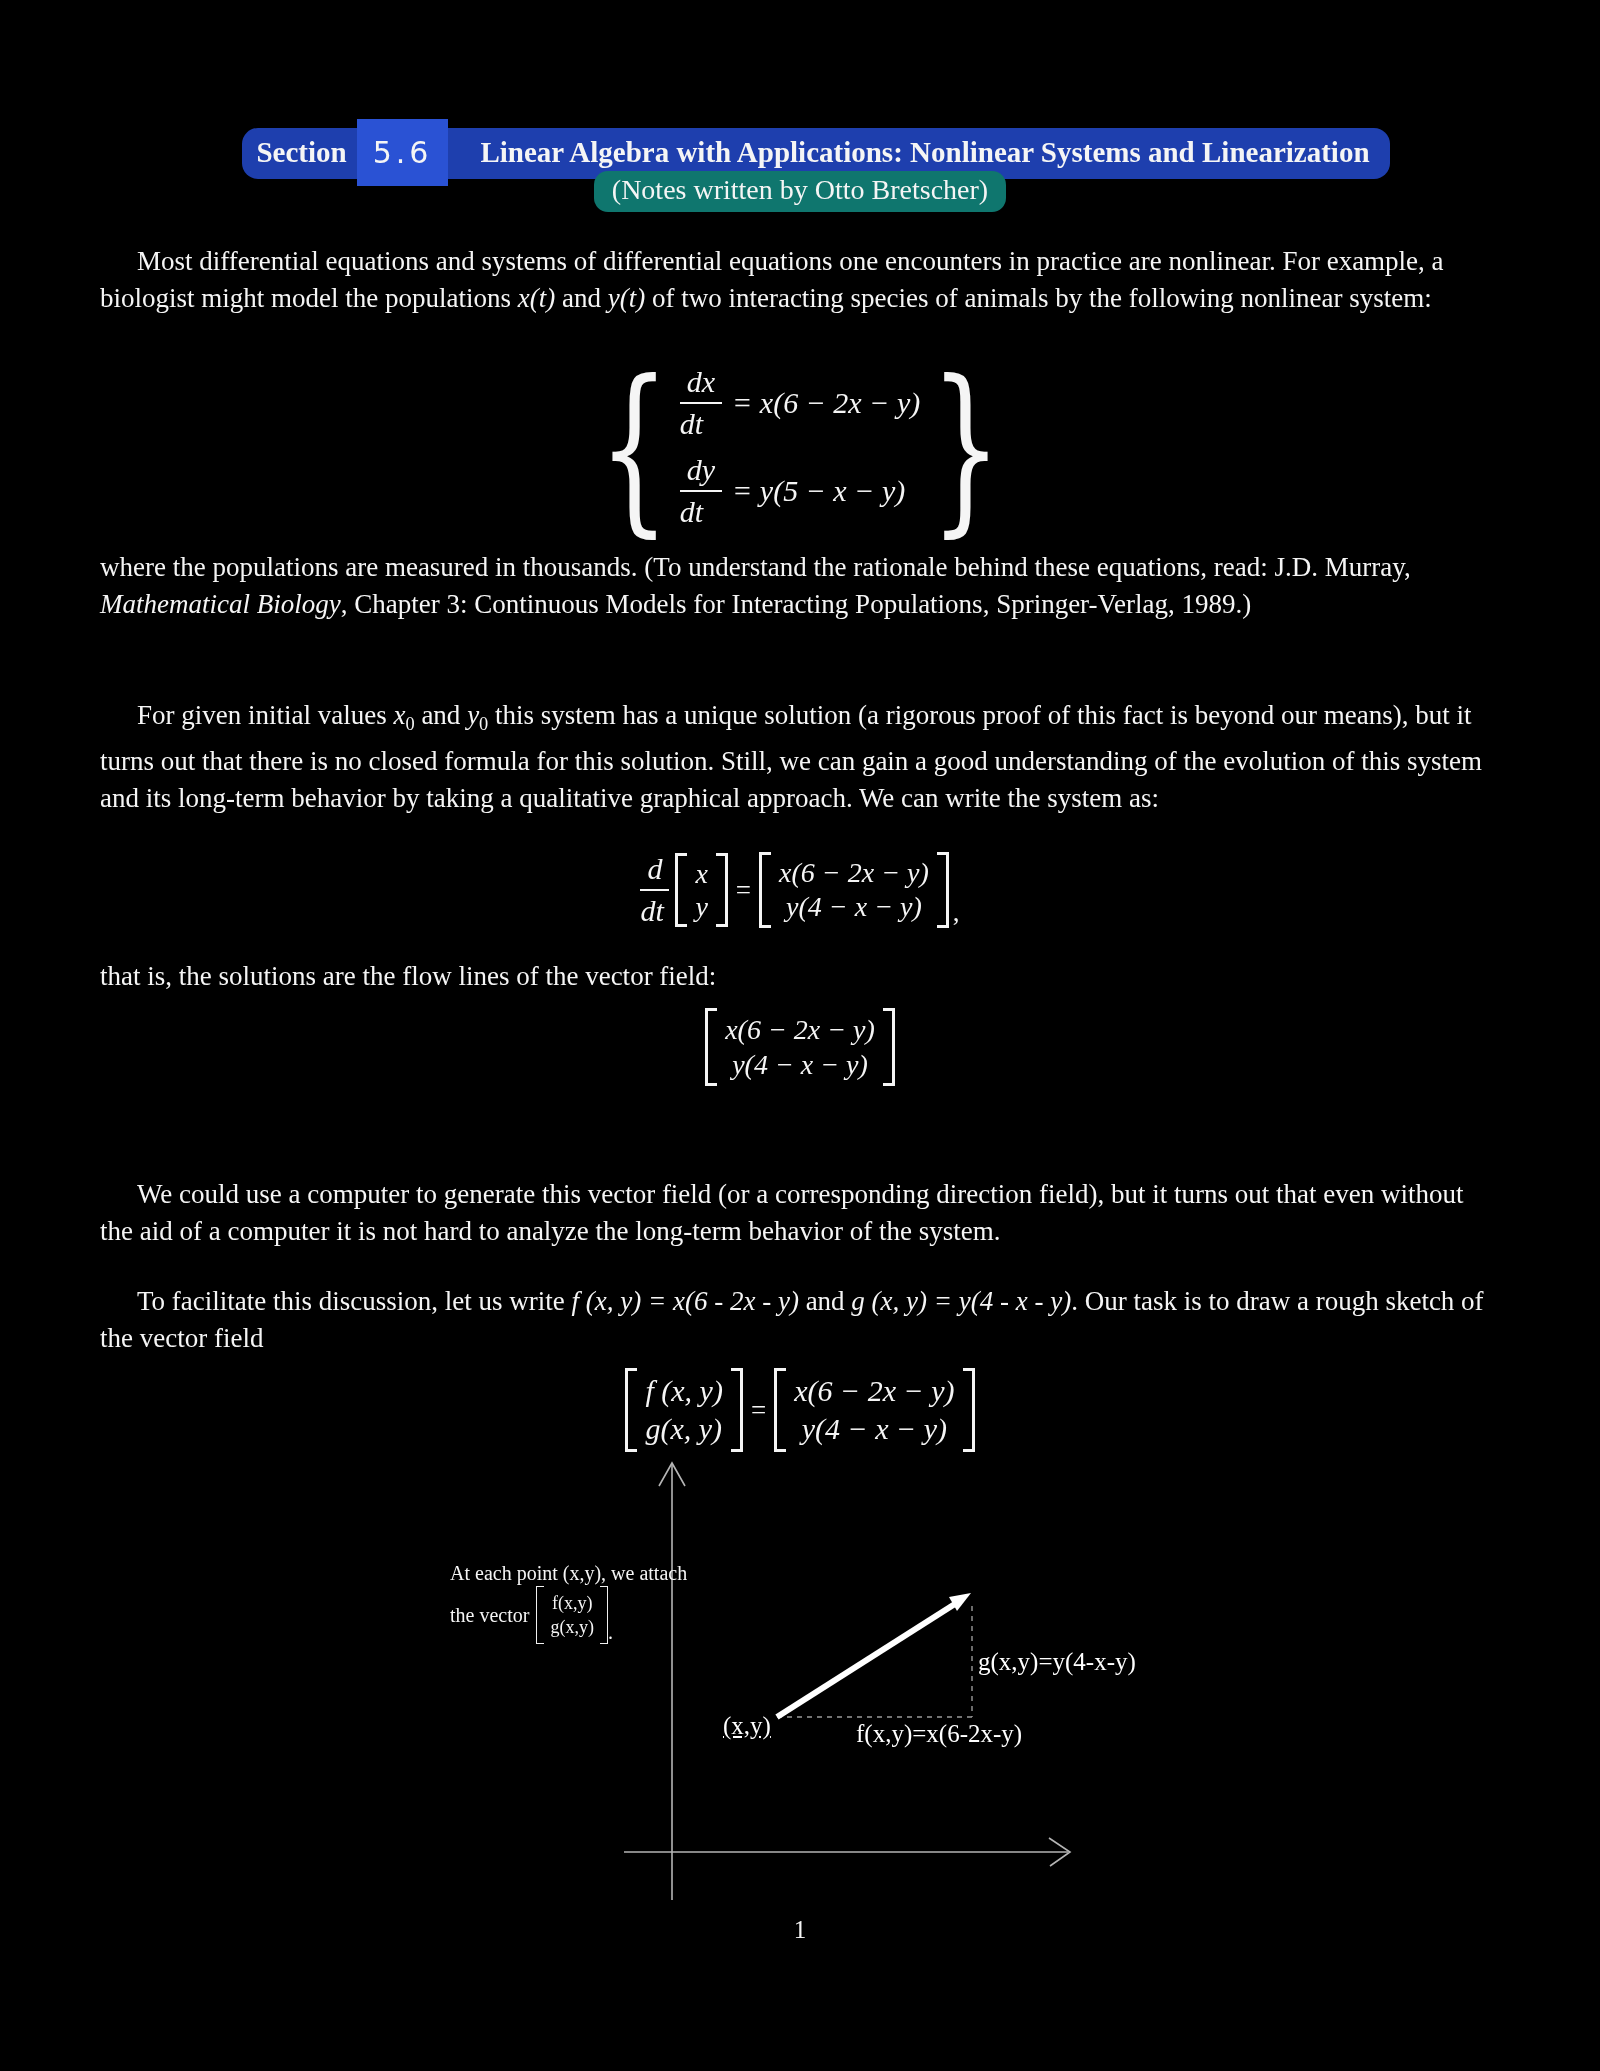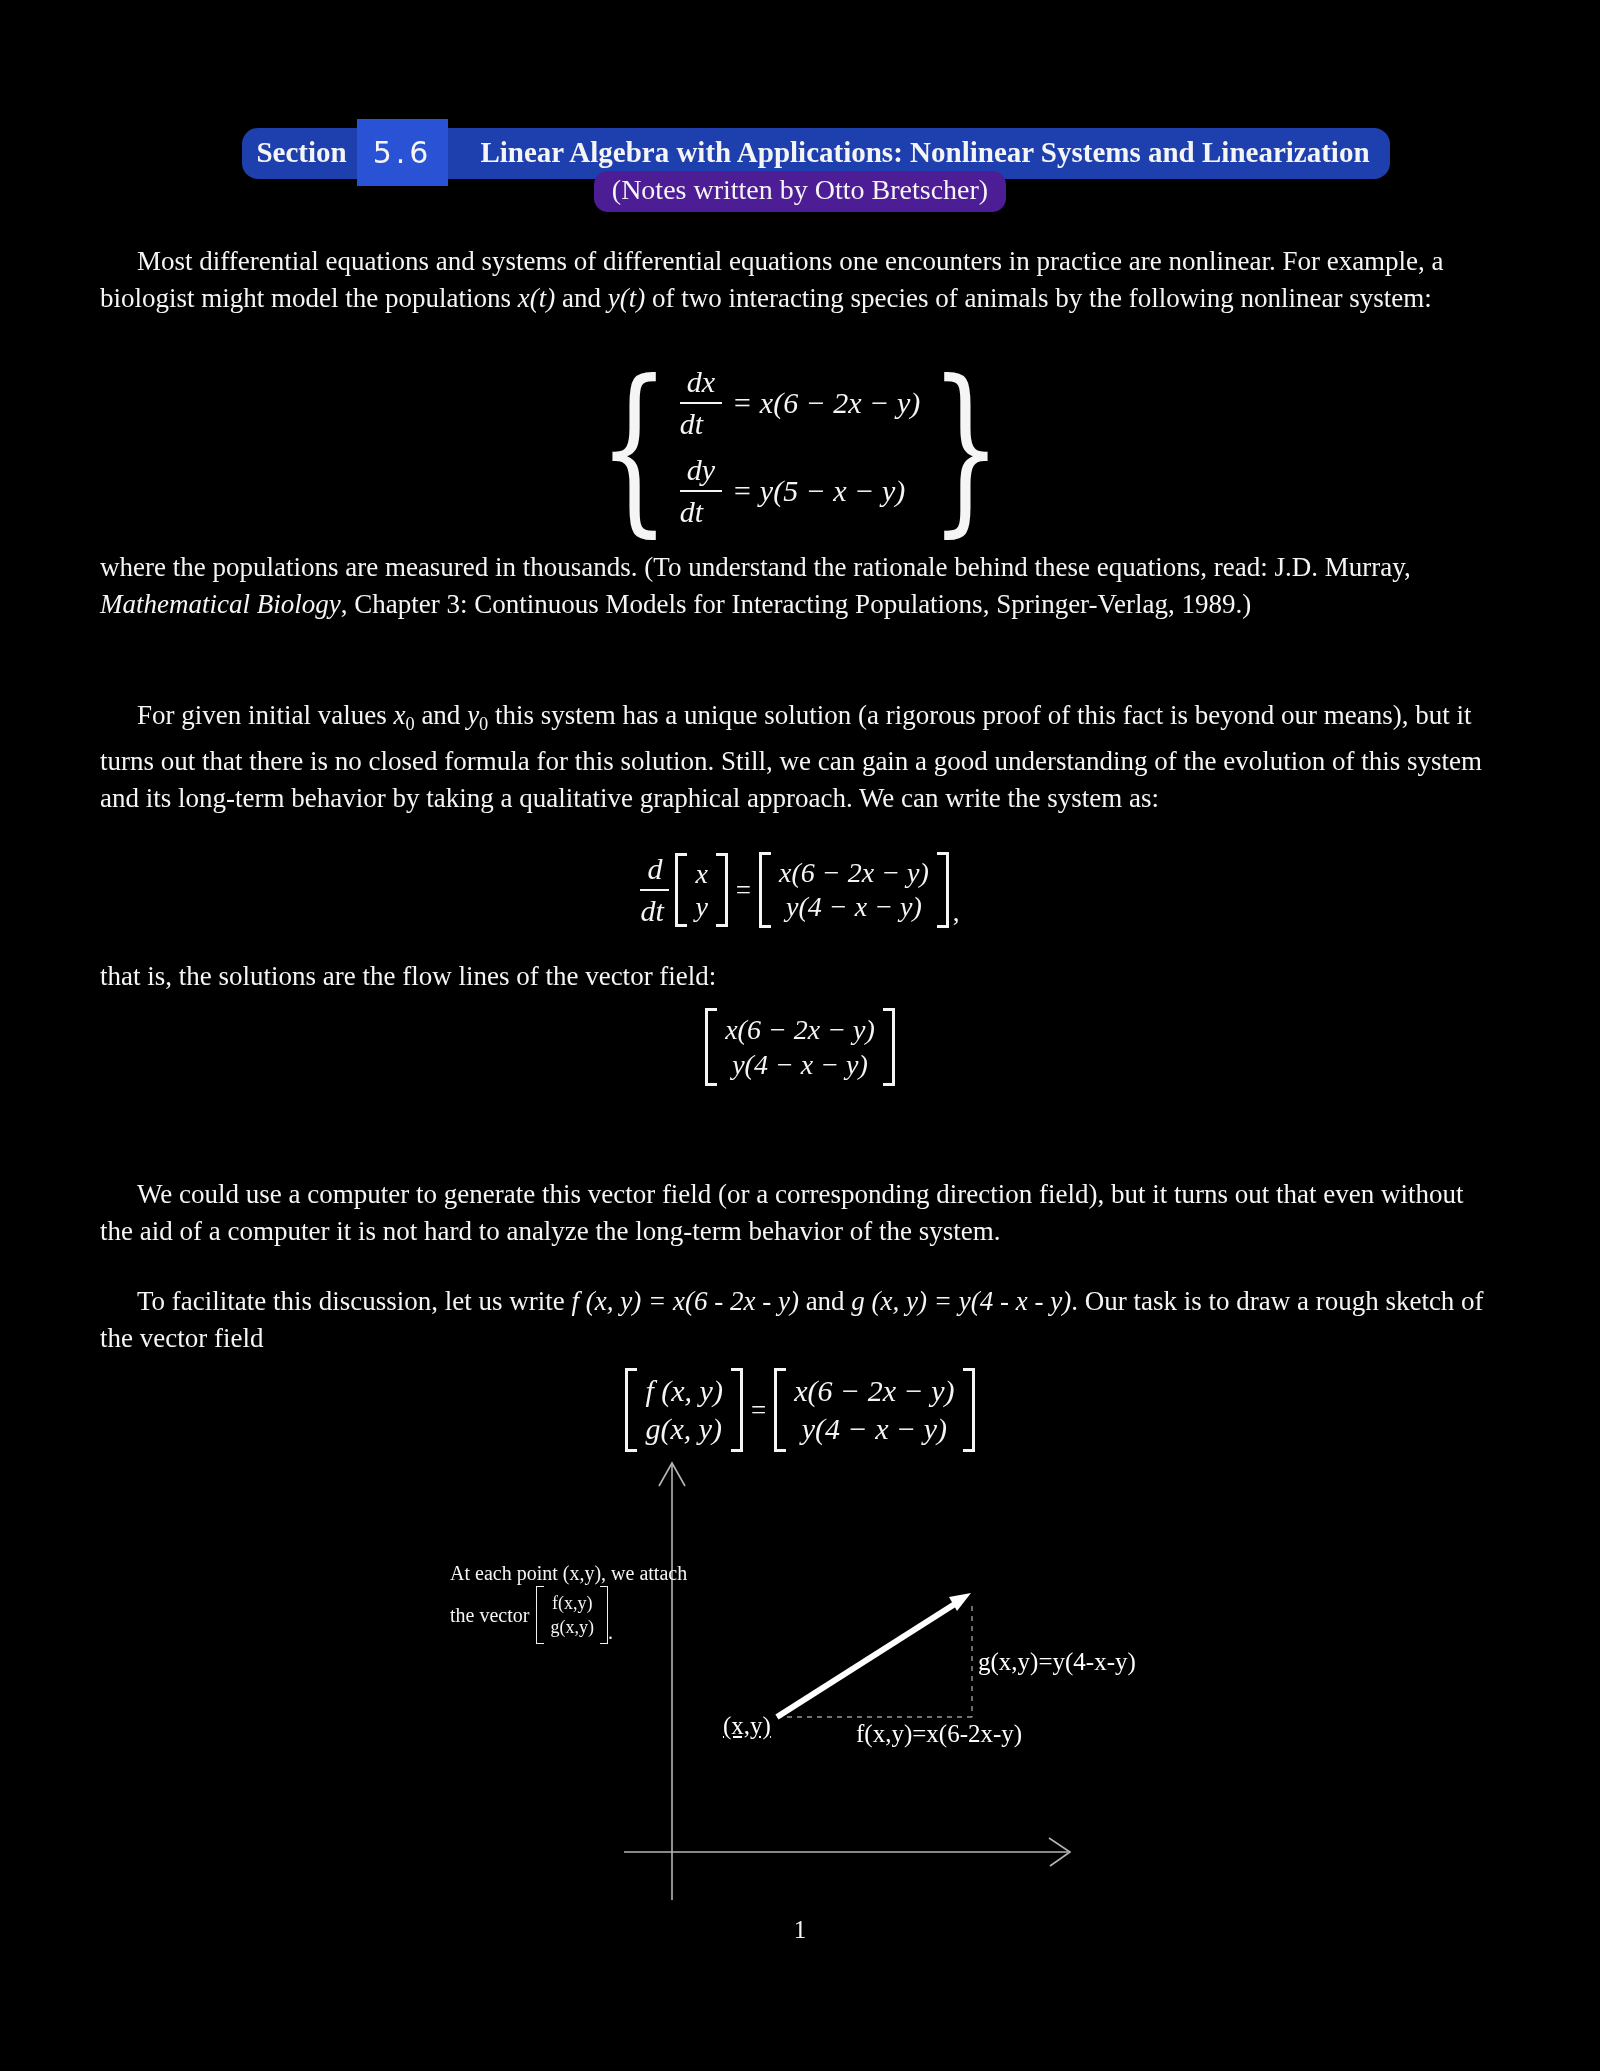--- a/index.html
+++ b/index.html
@@ -16,21 +16,21 @@
   .title-strip {
     background:#1e3fae; border-radius:16px; padding:5px 20px 7px 14px;
     display:flex; align-items:center; font-weight:bold; font-size:29px; white-space:nowrap;
   }
   .section-box {
     background:#2a52d4; padding:16px 16px; margin:-14px 8px -14px 10px;
     font-family:"DejaVu Sans", sans-serif; font-weight:normal; font-size:30px; letter-spacing:4px;
   }
   .title-text { margin-left:24px; }
   .subtitle-row { position:absolute; top:171px; left:0; width:1600px; display:flex; justify-content:center; }
-  .subtitle-strip { background:#4c1d95; border-radius:14px; padding:3px 18px 6px; font-size:28px; white-space:nowrap; }
+  .subtitle-strip { background:#0f766e; border-radius:14px; padding:3px 18px 6px; font-size:28px; white-space:nowrap; }
 
   
   .para { position:absolute; left:100px; width:1400px; line-height:37px; }
   .indent { text-indent:37px; }
 
   
   .eq { position:absolute; left:0; width:1600px; display:flex; justify-content:center; align-items:center; }
   .math { font-style:italic; }
   .frac { display:inline-flex; flex-direction:column; font-size:30px; }
   .frac .num { border-bottom:2px solid #f5f5f5; padding:0 7px 3px; }

